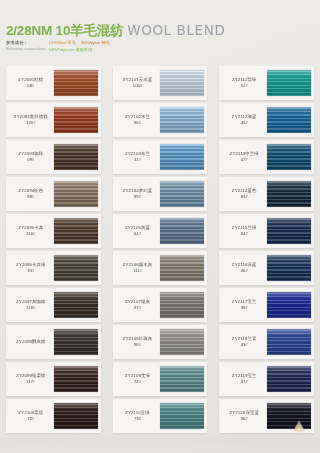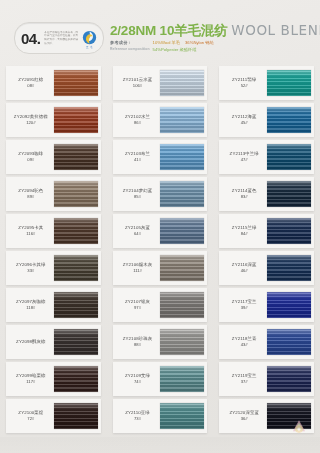--- a/index.html
+++ b/index.html
@@ -122,32 +122,20 @@
     background:linear-gradient(to bottom,rgba(0,0,0,.015),rgba(0,0,0,0));
   }
 </style>
 </head>
 <body>
 
 <div id="page">
 
   <div id="header">
 
-    <div class="badge">
-      <div class="badge-num">04.</div>
-      <div class="badge-blurb">本色卡所有色号仅供参考，因印刷与显示器存在色差，以实物样为准，实际颜色以来样确认为准。</div>
-      <div class="logo">
-        <svg viewBox="0 0 40 40" xmlns="http://www.w3.org/2000/svg">
-          <circle cx="20" cy="18" r="14" fill="#2f7fc6"></circle>
-          <path d="M20 5 C28 9 30 17 24 23 C20 27 14 25 13 20 C18 22 23 19 20 5 Z" fill="#ffffff" opacity=".92"></path>
-          <path d="M20 31 C12 27 10 19 16 13 C20 9 26 11 27 16 C22 14 17 17 20 31 Z" fill="#f2c230" opacity=".95"></path>
-        </svg>
-        <div class="logo-cap">五 毛</div>
-      </div>
-    </div>
 
     <div class="title-wrap">
       <div class="title">
         <span class="t-cn">2/28NM 10羊毛混纺</span>
         <span class="t-en">WOOL BLEND</span>
       </div>
       <div class="comp">
         <div class="comp-lbls">
           <div class="comp-lbl-cn">参考成份：</div>
           <div class="comp-lbl-en">Reference composition</div>

